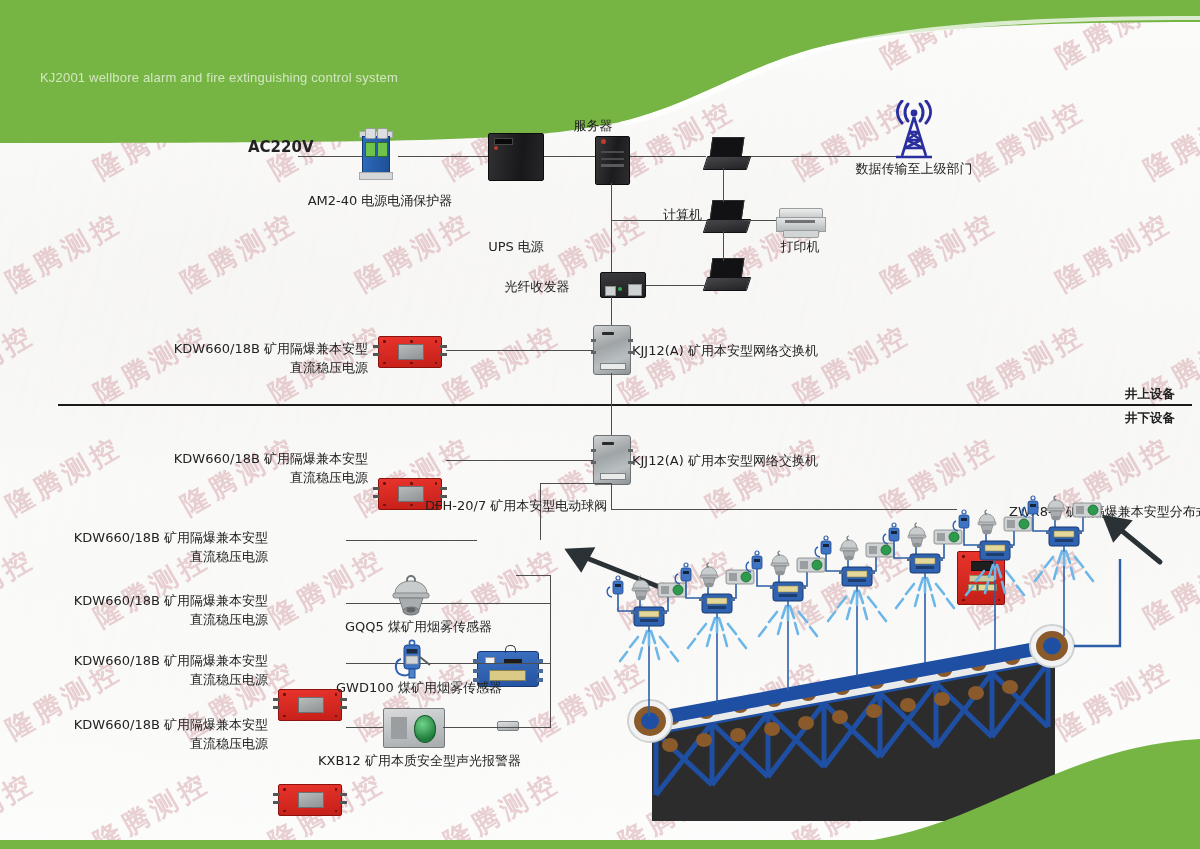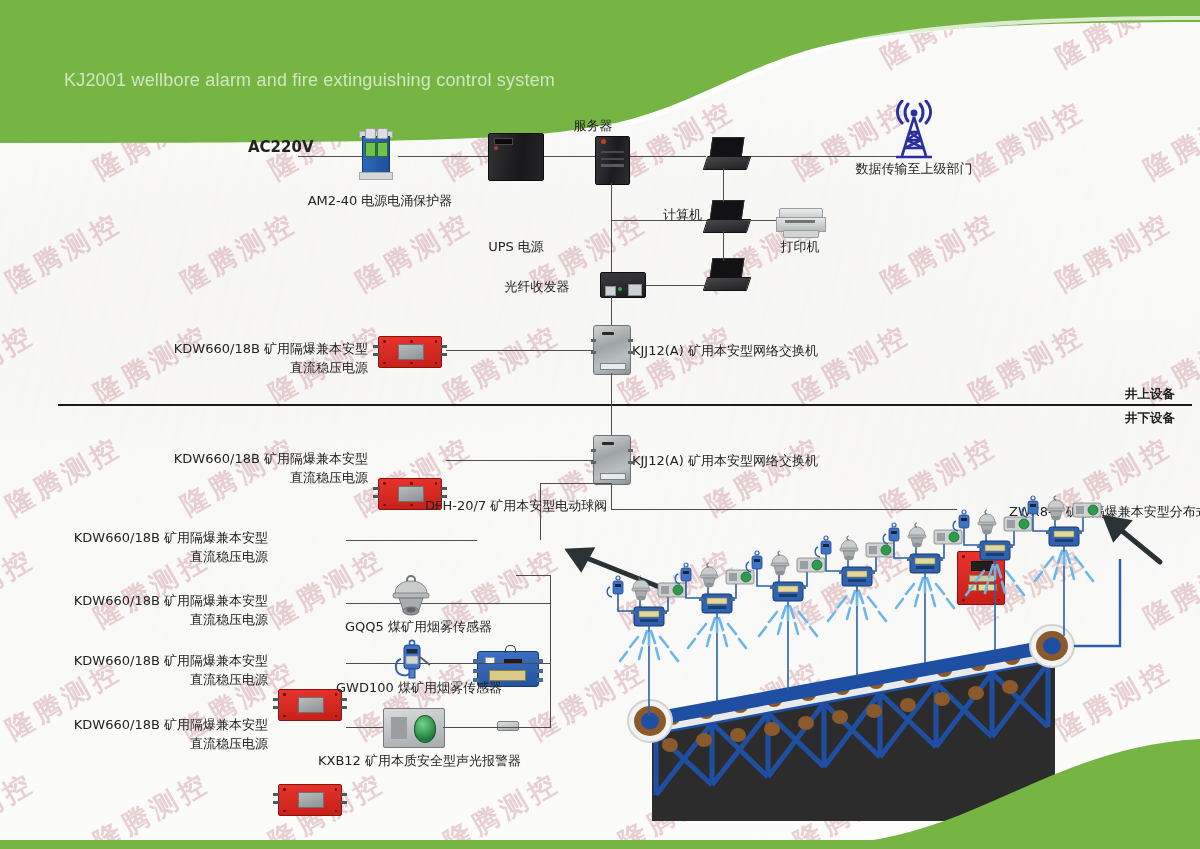--- a/index.html
+++ b/index.html
@@ -24,21 +24,21 @@
   
   .wm{position:absolute;inset:0;overflow:hidden;opacity:.52;}
   .wm span{position:absolute;font-size:27px;color:#d8a8ad;font-family:"DejaVu Sans",sans-serif;
     transform:rotate(-30deg);white-space:nowrap;letter-spacing:5px;font-weight:600;}
 
   
   .hdr{position:absolute;left:0;top:0;width:1200px;height:160px;}
   .hdr svg{display:block;}
   .hdr-title{position:absolute;left:50px;top:28px;color:#fff;font-size:30px;font-weight:700;letter-spacing:.5px;
     font-family:"DejaVu Sans","Liberation Sans",sans-serif;text-shadow:0 1px 1px rgba(0,0,0,.07);}
-  .hdr-sub{position:absolute;left:64px;top:70px;color:#e3efd6;font-size:18px;letter-spacing:.2px;opacity:.85;}
+  .hdr-sub{position:absolute;left:40px;top:70px;color:#e3efd6;font-size:13px;letter-spacing:.2px;opacity:.85;}
 
   .footbar{position:absolute;left:0;bottom:0;width:1200px;height:9px;background:#76b543;}
   .foot-curve{position:absolute;right:0;bottom:0;width:360px;height:110px;}
 
   
   .ln{position:absolute;background:#4d4d4d;}
   .lnh{height:1.4px;}
   .lnv{width:1.4px;}
 
   .divider{position:absolute;background:#1a1a1a;height:2.2px;}

